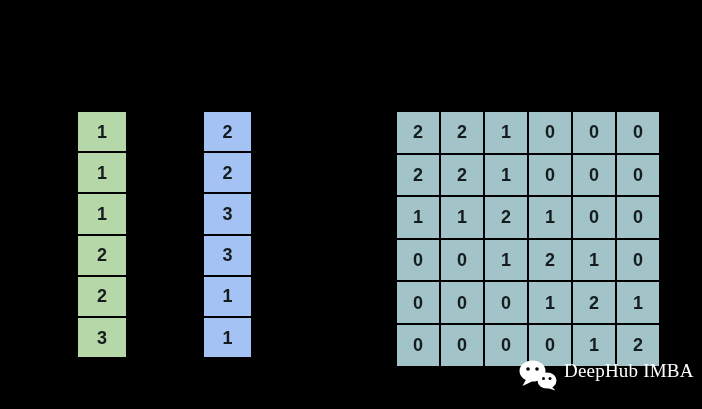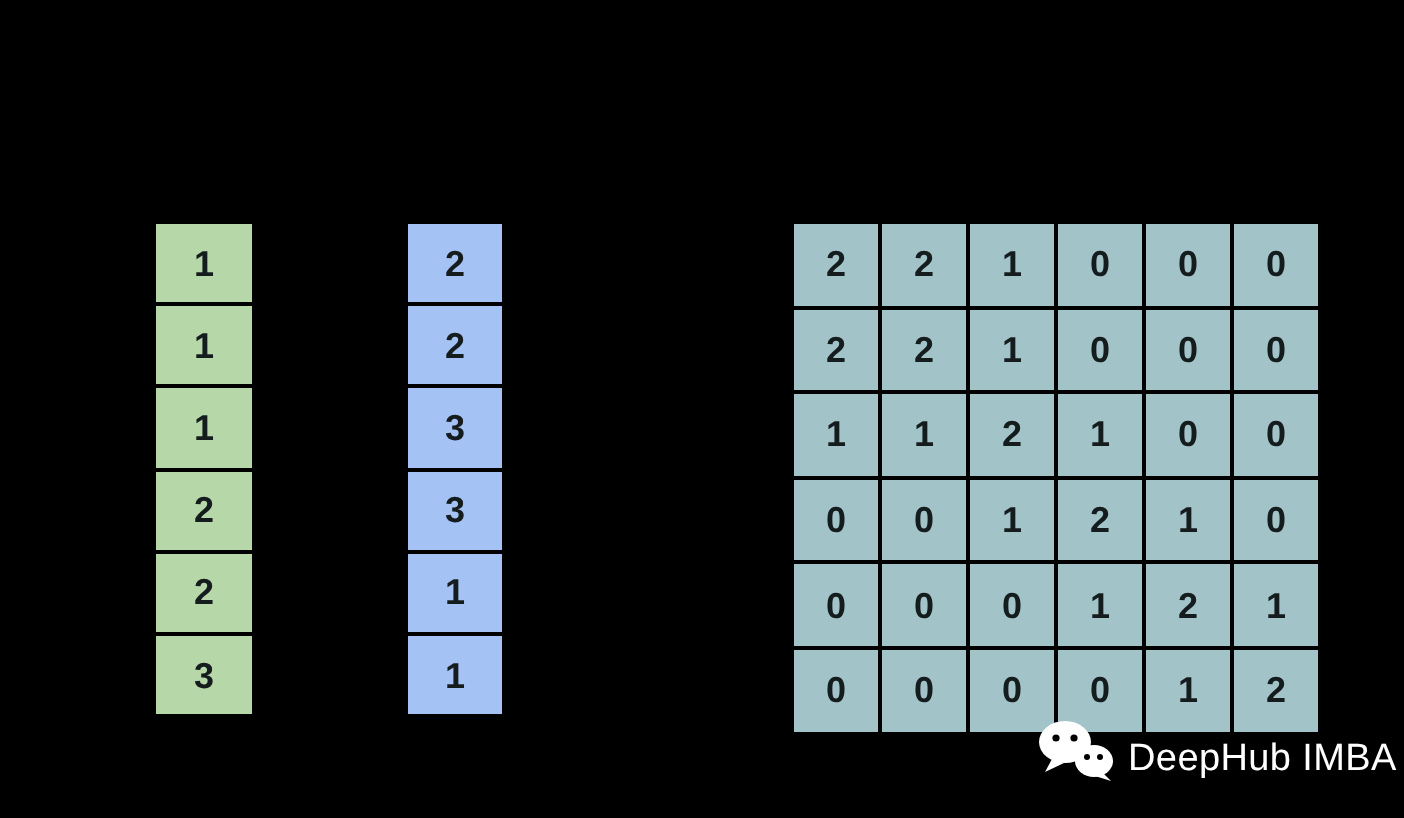--- a/index.html
+++ b/index.html
@@ -47,22 +47,23 @@
     line-height: 1;
   }
   .cell.green { background: #b6d7a8; }
   .cell.blue  { background: #a4c2f4; }
   .cell.teal  { background: #a2c4c9; }
   
   .watermark {
     position: absolute;
     left: 518px; top: 360px;
     display: flex;
-    align-items: flex-end;
+    align-items: flex-start;
     gap: 6px;
+    font-family: Liberation Serif, serif;
   }
   .watermark .wm-text {
     color: #ffffff;
     font-size: 19px;
     font-weight: 500;
     letter-spacing: 0.2px;
     white-space: nowrap;
   }
   .wm-icon { display: block; }
 </style>

